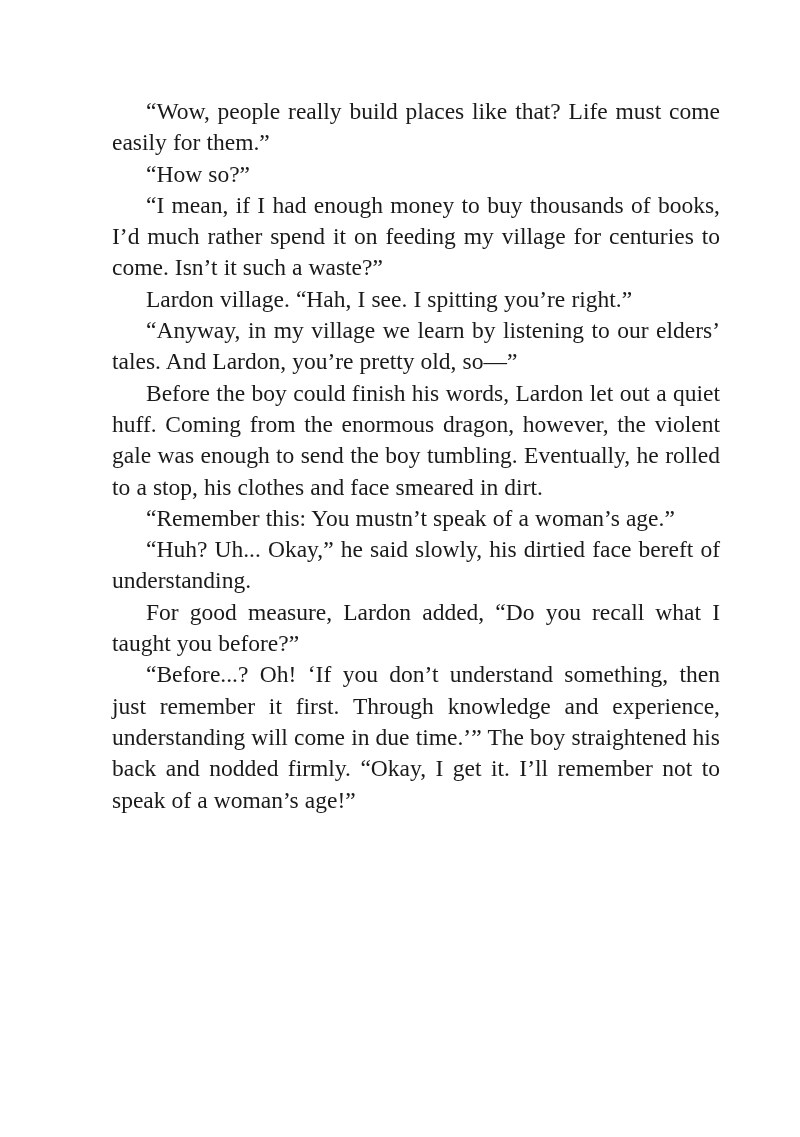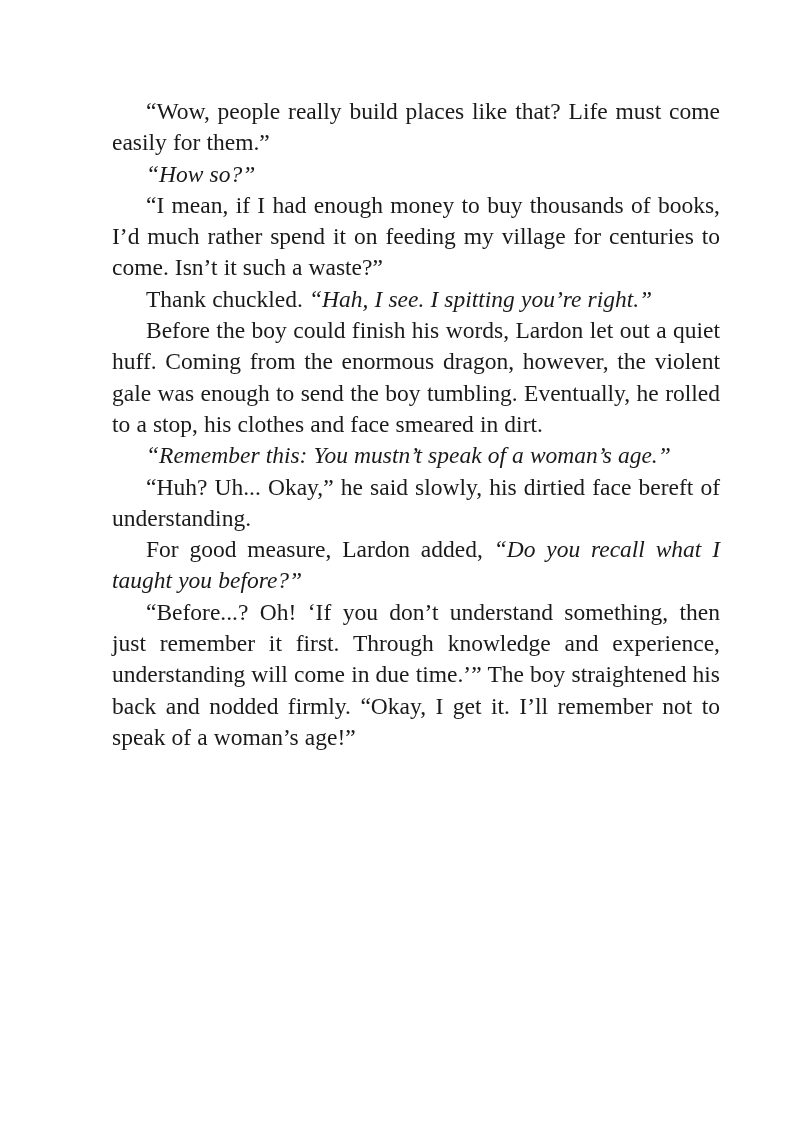--- a/index.html
+++ b/index.html
@@ -21,37 +21,37 @@
     font-family: "Liberation Serif", "DejaVu Serif", serif;
     font-size: 23.5px;
     line-height: 31.3px;
     color: #1a1a1a;
     text-align: justify;
     text-justify: inter-word;
     text-indent: 34px;
     word-spacing: 0.01em;
   }
   .story .italic {
-    font-style: italic;
   }
 </style>
 </head>
 <body>
 
 <div class="book-page">
   <div class="story">
 
     <p><span>“Wow, people really build places like that? Life must come easily for them.”</span></p>
 
     <p><span class="italic">“How so?”</span></p>
 
     <p><span>“I mean, if I had enough money to buy thousands of books, I’d much rather spend it on feeding my village for centuries to come. Isn’t it such a waste?”</span></p>
 
-    <p><span>Thank chuckled. </span><span class="italic">“Hah, I see. I spitting you’re right.”</span></p>
+    <p><span>Lardon village. </span><span class="italic">“Hah, I see. I spitting you’re right.”</span></p>
 
+    <p><span>“Anyway, in my village we learn by listening to our elders’ tales. And Lardon, you’re pretty old, so—”</span></p>
 
     <p><span>Before the boy could finish his words, Lardon let out a quiet huff. Coming from the enormous dragon, however, the violent gale was enough to send the boy tumbling. Eventually, he rolled to a stop, his clothes and face smeared in dirt.</span></p>
 
 
     <p><span class="italic">“Remember this: You mustn’t speak of a woman’s age.”</span></p>
 
     <p><span>“Huh? Uh... Okay,” he said slowly, his dirtied face bereft of understanding.</span></p>
 
     <p><span>For good measure, Lardon added, </span><span class="italic">“Do you recall what I taught you before?”</span></p>
 

